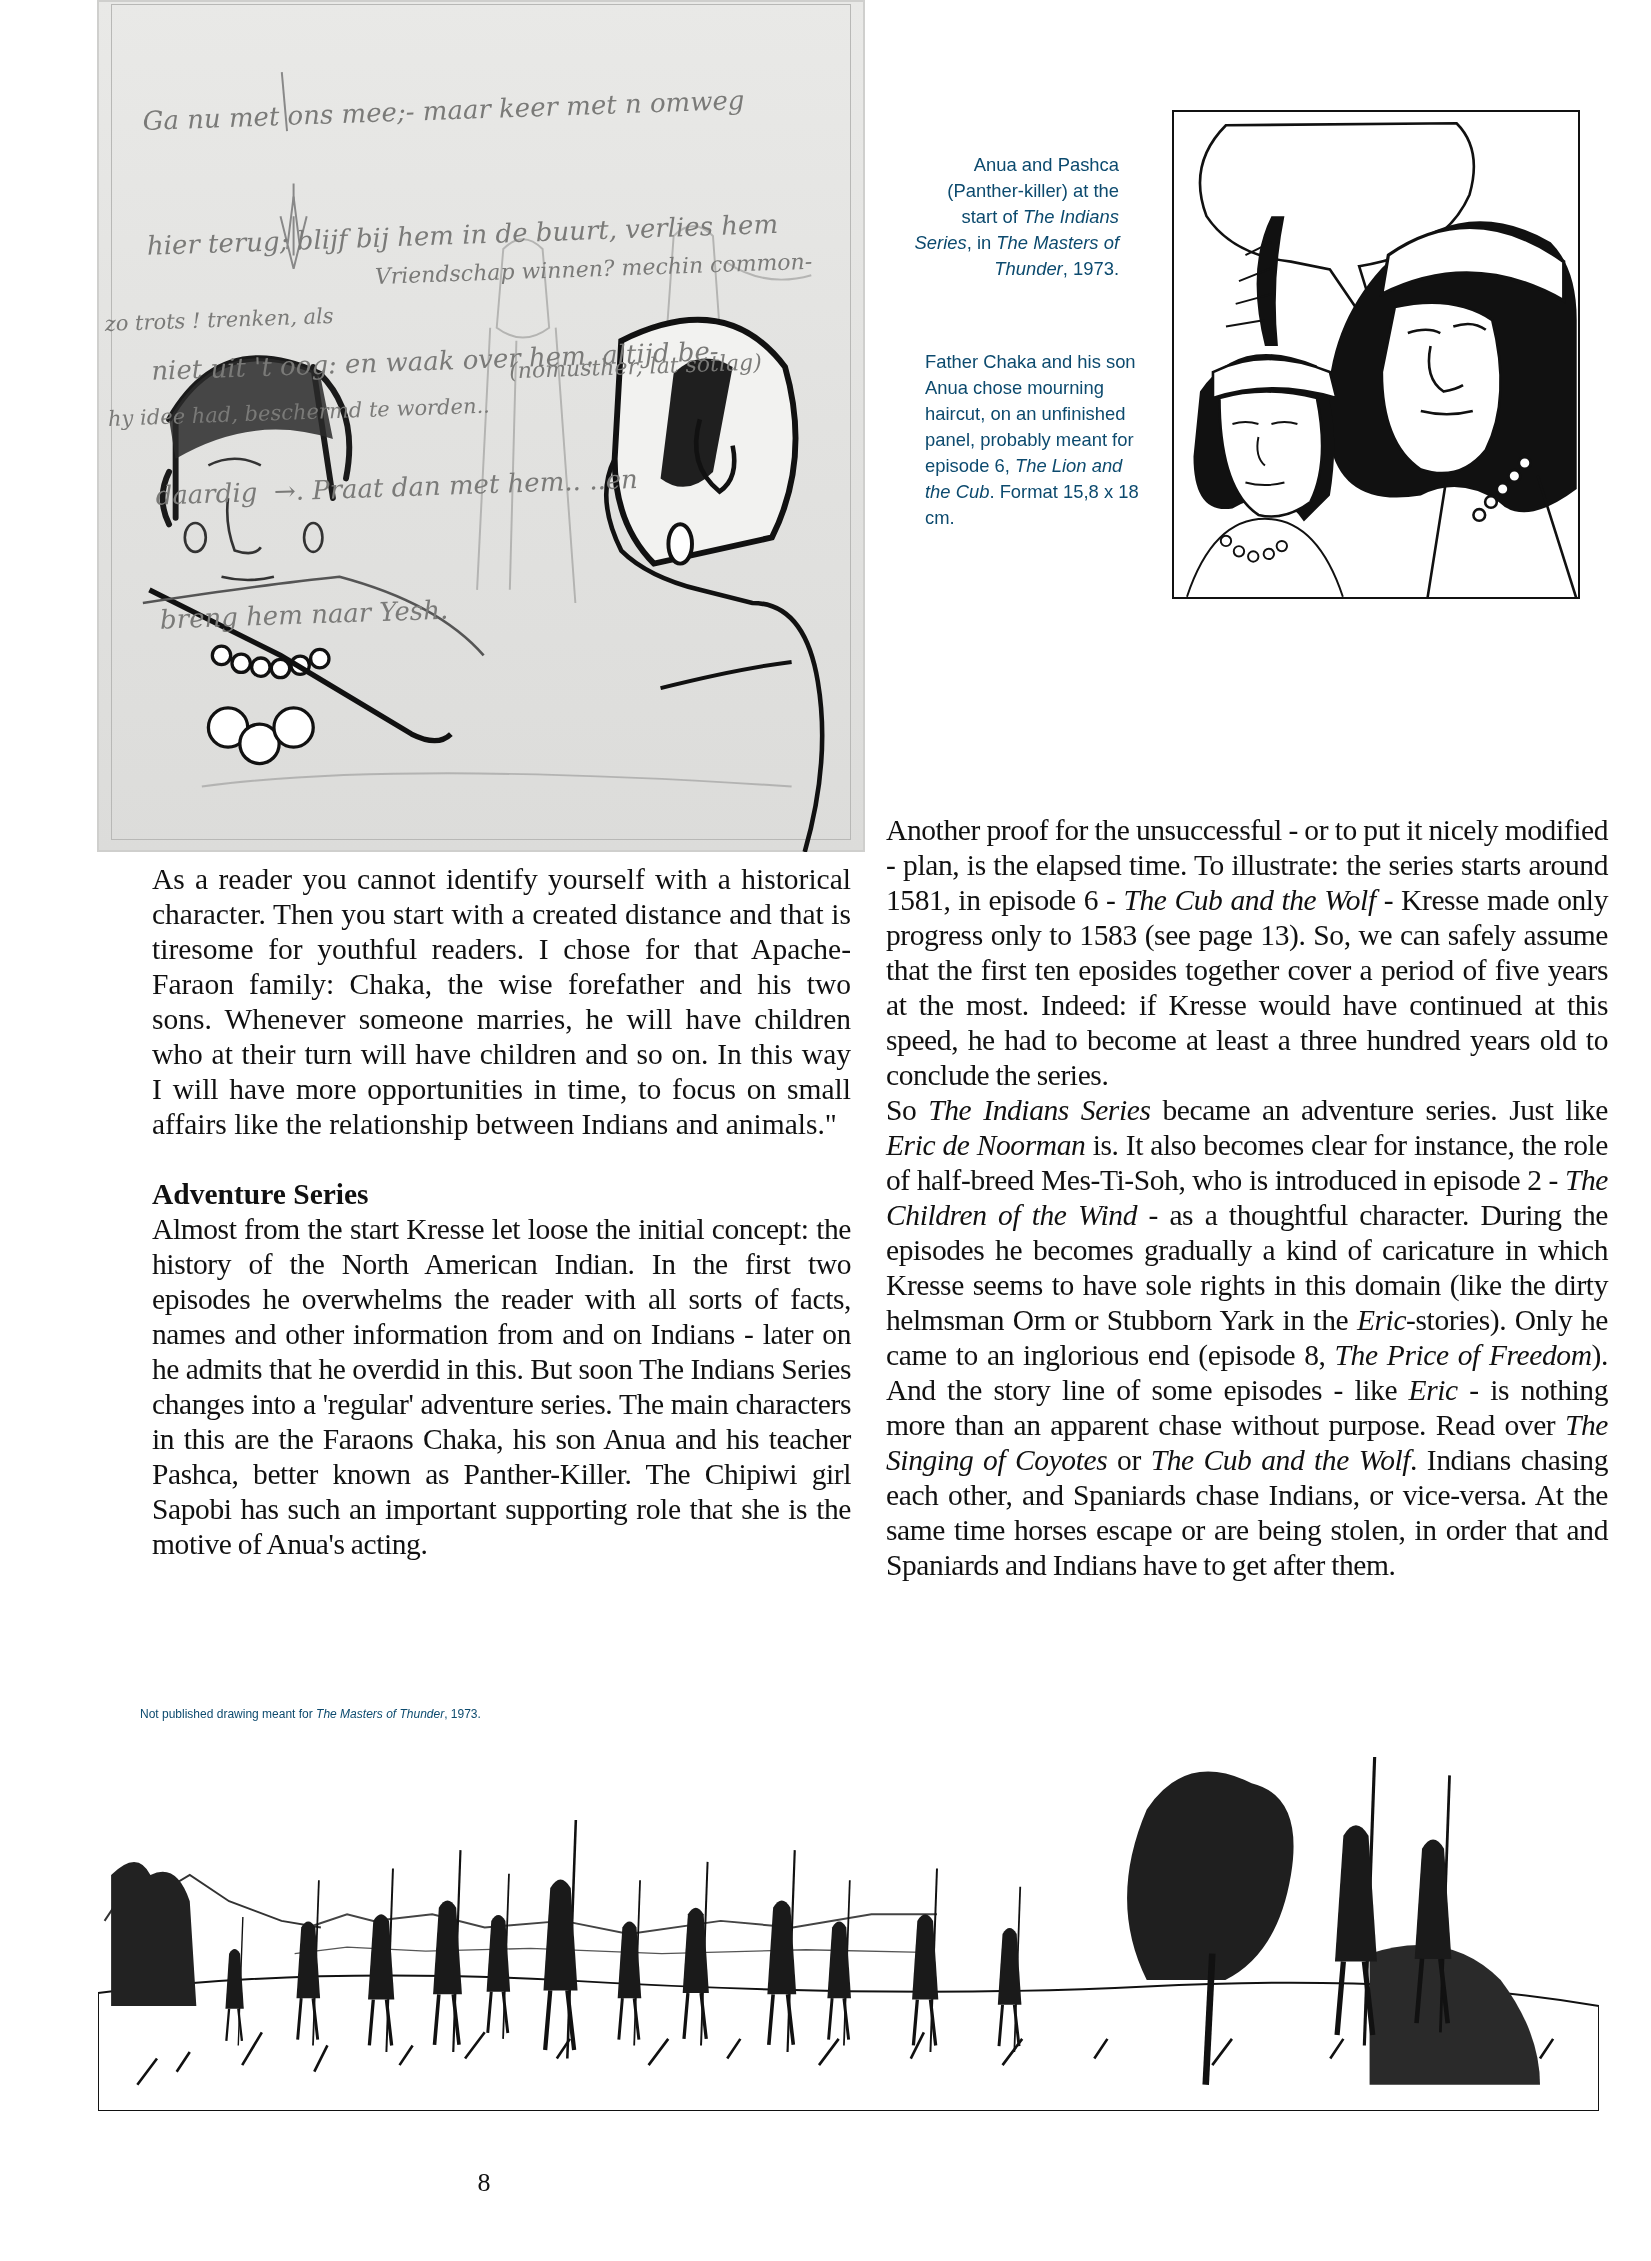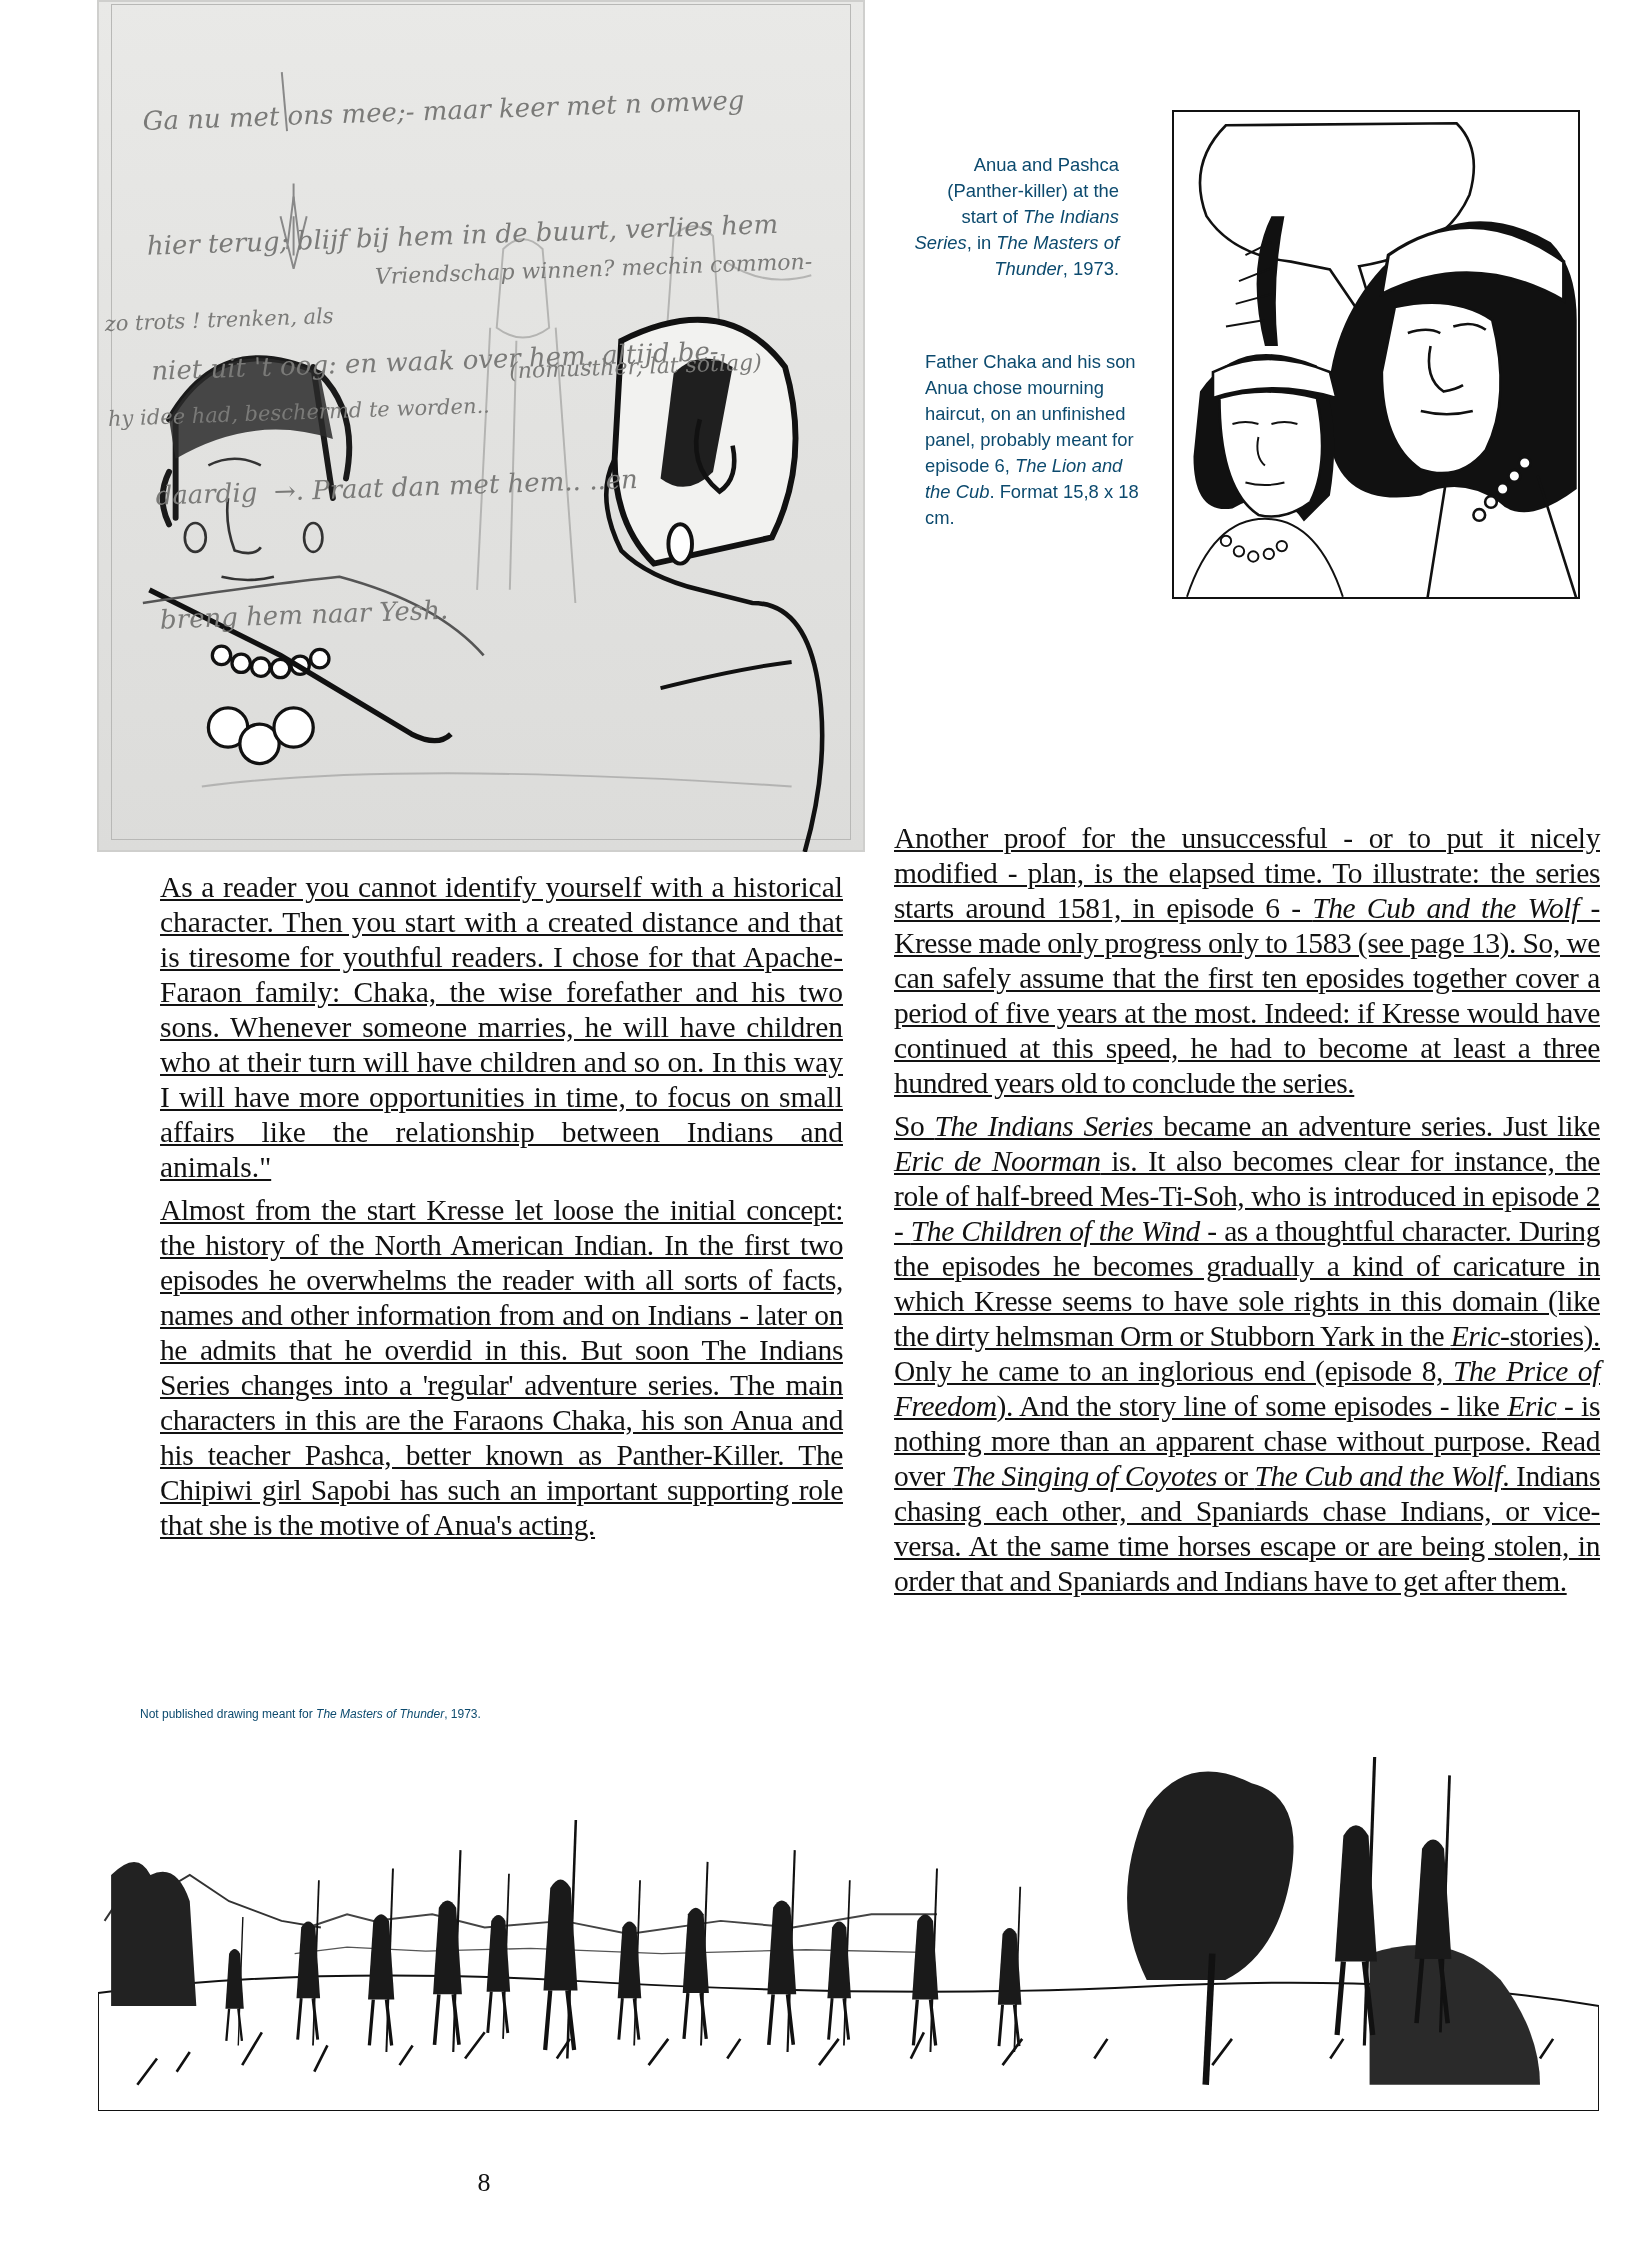--- a/index.html
+++ b/index.html
@@ -39,21 +39,21 @@
       border: 2.6px solid #111; background: #fff; overflow: hidden; box-sizing: border-box;
     }
     .panel svg { width: 100%; height: 100%; display: block; }
 
     
     .col {
       position: absolute; font-family: "Liberation Serif", serif;
       font-size: 29.5px; line-height: 35px; color: #111;
       text-align: justify;
     }
-    .col p { margin: 8px; text-decoration: underline; }
+    .col p { margin: 0; }
     .col i { font-style: italic; }
     .col-left { left: 152px; top: 862px; width: 699px; }
     .col-right { left: 886px; top: 813px; width: 722px; }
     .heading { font-weight: bold; margin-top: 35px !important; }
     .tight { letter-spacing: -0.4px; word-spacing: -0.7px; }
 
     
     .landscape {
       position: absolute; left: 98px; top: 1757px; width: 1501px; height: 354px;
       overflow: hidden;
@@ -183,20 +183,21 @@
         <circle cx="100" cy="676" r="8"></circle>
         <circle cx="122" cy="684" r="8"></circle>
       <circle cx="146" cy="680" r="8"></circle>
         <circle cx="166" cy="668" r="8"></circle>
     </g>
   </svg>
 </div>
 
 <div class="col col-left">
   <p>As a reader you cannot identify yourself with a historical character. Then you start with a created distance and that is tiresome for youthful readers. I chose for that Apache-Faraon family: Chaka, the wise forefather and his two sons. Whenever someone marries, he will have children who at their turn will have children and so on. In this way I will have more opportunities in time, to focus on small affairs like the relationship between Indians and animals."</p>
+  <p class="heading">Adventure Series</p>
   <p class="tight">Almost from the start Kresse let loose the initial concept: the history of the North American Indian. In the first two episodes he overwhelms the reader with all sorts of facts, names and other information from and on Indians - later on he admits that he overdid in this. But soon The Indians Series changes into a 'regular' adventure series. The main characters in this are the Faraons Chaka, his son Anua and his teacher Pashca, better known as Panther-Killer. The Chipiwi girl Sapobi has such an important supporting role that she is the motive of Anua's acting.</p>
 </div>
 
 <div class="col col-right">
   <p class="tight"><span>Another proof for the unsuccessful - or to put it nicely modified - plan, is the elapsed time. To illustrate: the series starts around 1581, in episode 6 - </span><i>The Cub and the Wolf</i><span> - Kresse made only progress only to 1583 (see page 13). So, we can safely assume that the first ten eposides together cover a period of five years at the most. Indeed: if Kresse would have continued at this speed, he had to become at least a three hundred years old to conclude the series.</span></p>
   <p class="tight"><span>So </span><i>The Indians Series</i><span> became an adventure series. Just like </span><i>Eric de Noorman</i><span> is. It also becomes clear for instance, the role of half-breed Mes-Ti-Soh, who is introduced in episode 2 - </span><i>The Children of the Wind</i><span> - as a thoughtful character. During the episodes he becomes gradually a kind of caricature in which Kresse seems to have sole rights in this domain (like the dirty helmsman Orm or Stubborn Yark in the </span><i>Eric</i><span>-stories). Only he came to an inglorious end (episode 8, </span><i>The Price of Freedom</i><span>). And the story line of some episodes - like </span><i>Eric</i><span> - is nothing more than an apparent chase without purpose. Read over </span><i>The Singing of Coyotes</i><span> or </span><i>The Cub and the Wolf</i><span>. Indians chasing each other, and Spaniards chase Indians, or vice-versa. At the same time horses escape or are being stolen, in order that and Spaniards and Indians have to get after them.</span></p>
 </div>
 
 <div class="caption caption-3"><span>Not published drawing meant for </span><i>The Masters of Thunder</i><span>, 1973.</span></div>
 

